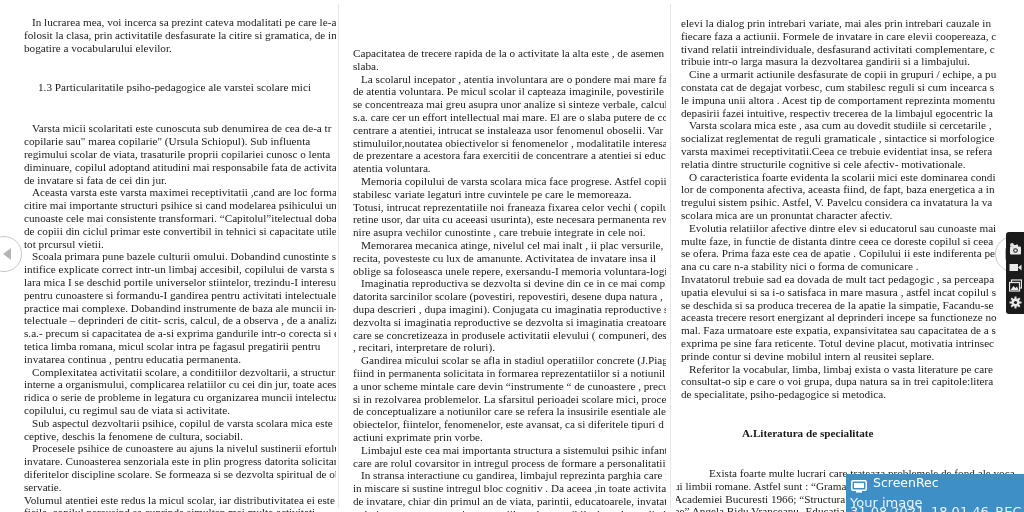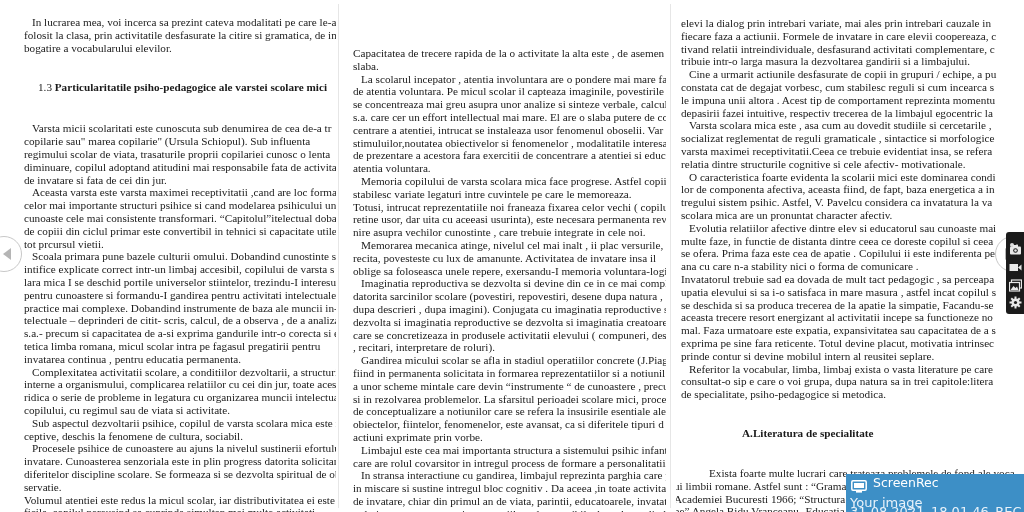--- a/index.html
+++ b/index.html
@@ -48,21 +48,21 @@
   .page-2 .page-inner { left: 13px; top: 17px; }
   .page-3 .page-inner { left: 5px; top: 17px; }
   .line { display: block; height: 12.8px; }
   .indent { padding-left: 8px; }
   .gap { display: block; }
   .heading {
     display: block;
     height: 14px;
   }
   .heading .num { font-weight: normal; }
-  .heading .title { font-weight: bold; text-align: right; }
+  .heading .title { font-weight: normal; text-align: right; }
   .h13 { padding-left: 14px; }
   .hA { padding-left: 61px; font-weight: bold; }
 
   
   .nav-prev {
     position: absolute;
     left: -14px;
     top: 236px;
     width: 36px;
     height: 36px;
@@ -188,21 +188,21 @@
         <span class="title">Particularitatile psiho-pedagogice ale varstei scolare mici</span>
       </span>
       <span class="gap" style="height:27px"></span>
       <div id="p1-lines">
           <span class="line indent">Varsta micii scolaritati este cunoscuta sub denumirea de cea de-a tr</span>
           <span class="line">copilarie sau" marea copilarie" (Ursula Schiopul). Sub influenta</span>
           <span class="line">regimului scolar de viata, trasaturile proprii copilariei cunosc o lenta</span>
           <span class="line">diminuare, copilul adoptand atitudini mai responsabile fata de activita</span>
           <span class="line">de invatare si fata de cei din jur.</span>
           <span class="line indent">Aceasta varsta este varsta maximei receptivitatii ,cand are loc forma</span>
-          <span class="line">celor mai importante structuri psihice si cand modelarea psihicului un</span>
+          <span class="line">citire mai importante structuri psihice si cand modelarea psihicului un</span>
           <span class="line">cunoaste cele mai consistente transformari. “Capitolul”itelectual doba</span>
           <span class="line">de copiii din ciclul primar este convertibil in tehnici si capacitate utile</span>
           <span class="line">tot prcursul vietii.</span>
           <span class="line indent">Scoala primara pune bazele culturii omului. Dobandind cunostinte st</span>
           <span class="line">intifice explicate correct intr-un limbaj accesibil, copilului de varsta s</span>
           <span class="line">lara mica I se deschid portile universelor stiintelor, trezindu-I interesu</span>
           <span class="line">pentru cunoastere si formandu-I gandirea pentru activitati intelectuale</span>
           <span class="line">practice mai complexe. Dobandind instrumente de baza ale muncii in-</span>
           <span class="line">telectuale – deprinderi de citit- scris, calcul, de a observa , de a analiza</span>
           <span class="line">s.a.- precum si capacitatea de a-si exprima gandurile intr-o corecta si e</span>
@@ -293,21 +293,21 @@
           <span class="line">lor de componenta afectiva, aceasta fiind, de fapt, baza energetica a in</span>
           <span class="line">tregului sistem psihic. Astfel, V. Pavelcu considera ca invatatura la va</span>
           <span class="line">scolara mica are un pronuntat character afectiv.</span>
           <span class="line indent">Evolutia relatiilor afective dintre elev si educatorul sau cunoaste mai</span>
           <span class="line">multe faze, in functie de distanta dintre ceea ce doreste copilul si ceea</span>
           <span class="line">se ofera. Prima faza este cea de apatie . Copilului ii este indiferenta pe</span>
           <span class="line">ana cu care n-a stability nici o forma de comunicare .</span>
           <span class="line">Invatatorul trebuie sad ea dovada de mult tact pedagogic , sa perceapa</span>
           <span class="line">upatia elevului si sa i-o satisfaca in mare masura , astfel incat copilul s</span>
           <span class="line">se deschida si sa produca trecerea de la apatie la simpatie, Facandu-se</span>
-          <span class="line">aceasta trecere resort energizant al activitatii incepe sa functioneze no</span>
+          <span class="line">aceasta trecere resort energizant al deprinderi incepe sa functioneze no</span>
           <span class="line">mal. Faza urmatoare este expatia, expansivitatea sau capacitatea de a s</span>
           <span class="line">exprima pe sine fara reticente. Totul devine placut, motivatia intrinsec</span>
           <span class="line">prinde  contur si devine mobilul intern al reusitei seplare.</span>
           <span class="line indent">Referitor la vocabular, limba, limbaj exista o vasta literature pe care</span>
           <span class="line">consultat-o sip e care o voi grupa, dupa natura sa in trei capitole:litera</span>
           <span class="line">de specialitate, psiho-pedagogice si metodica.</span>
         </div>
       <span class="gap" style="height:26px"></span>
       <span class="heading hA">A.Literatura de specialitate</span>
       <span class="gap" style="height:26px"></span>

